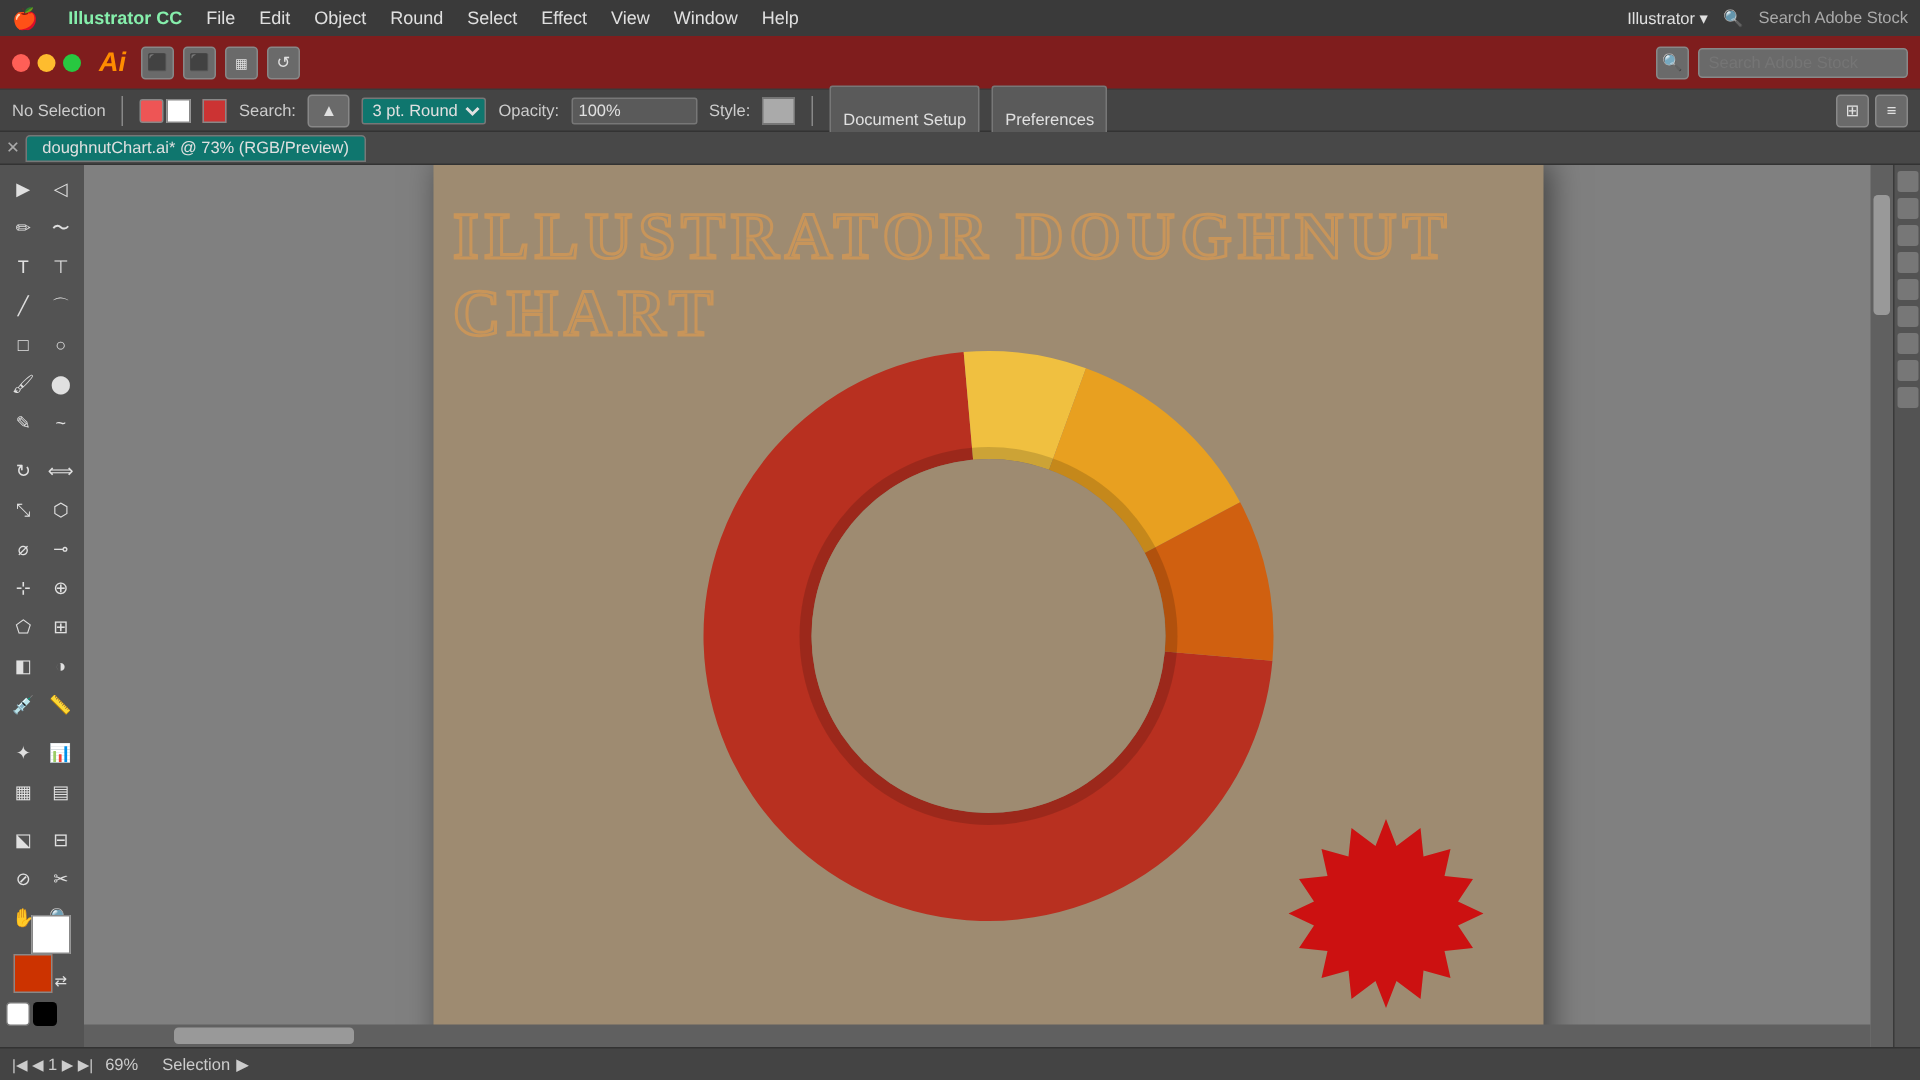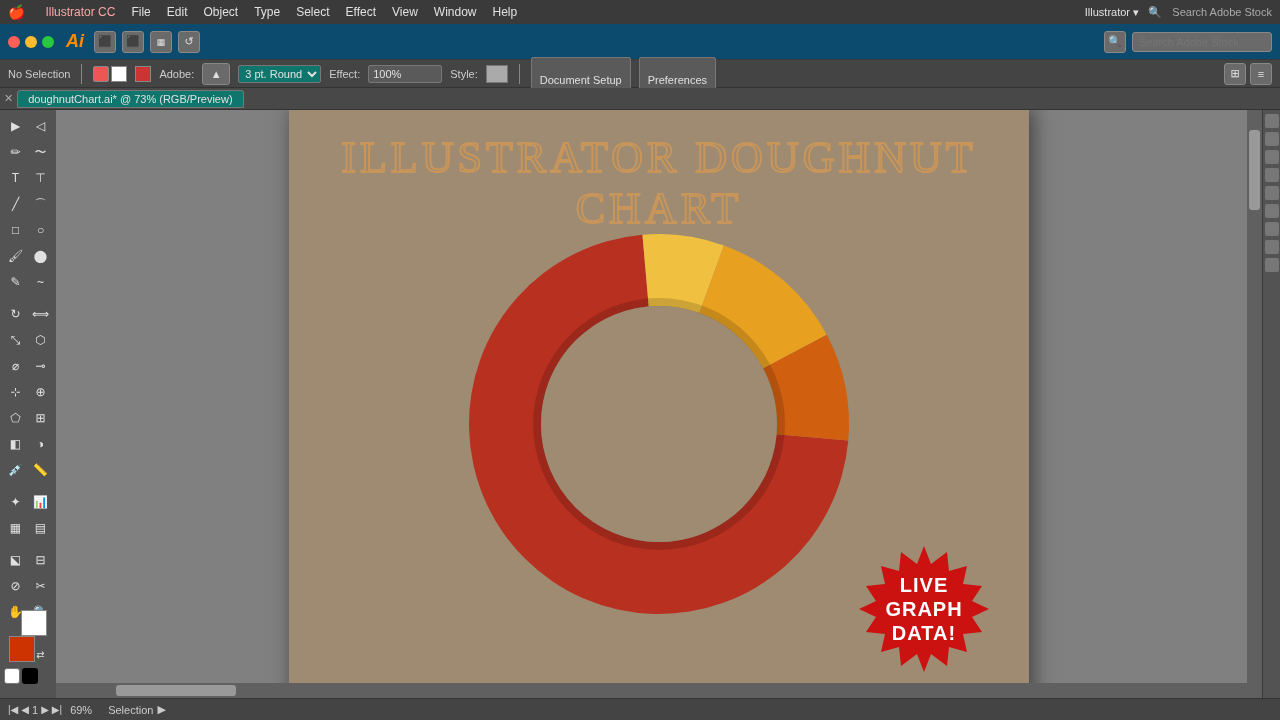--- a/index.html
+++ b/index.html
@@ -22,22 +22,22 @@
       padding: 0 8px;
       gap: 16px;
       flex-shrink: 0;
     }
     .menubar-apple {
       color: #fff;
       font-size: 14px;
       margin-right: 4px;
     }
     .menubar-app {
-      color: #fca5a5;
-      font-weight: normal;
+      color: #86efac;
+      font-weight: bold;
       font-size: 12px;
     }
     .menubar-item {
       color: #e0e0e0;
       font-size: 12px;
       cursor: pointer;
     }
     .menubar-right {
       margin-left: auto;
       display: flex;
@@ -45,21 +45,21 @@
       gap: 10px;
     }
     .menubar-right span {
       color: #e0e0e0;
       font-size: 11px;
     }
 
     
     .toolbar {
       height: 36px;
-      background: #0c4a6e;
+      background: #7f1d1d;
       display: flex;
       align-items: center;
       padding: 0 8px;
       gap: 6px;
       flex-shrink: 0;
       border-bottom: 1px solid #3a3a3a;
     }
     .toolbar-traffic {
       display: flex;
       gap: 5px;
@@ -132,21 +132,21 @@
       font-size: 11px;
     }
     .options-input {
       background: #5a5a5a;
       border: 1px solid #777;
       border-radius: 2px;
       color: #e0e0e0;
       font-size: 11px;
       padding: 1px 4px;
       height: 18px;
-      width: 74px;
+      width: 84px;
     }
     .options-select {
       background: #0f766e;
       border: 1px solid #777;
       border-radius: 2px;
       color: #e0e0e0;
       font-size: 11px;
       height: 18px;
       padding: 0 2px;
     }
@@ -311,25 +311,24 @@
       background: #9e8b71;
       position: relative;
       box-shadow: 4px 4px 20px rgba(0,0,0,0.5);
       overflow: hidden;
     }
 
     
     .chart-title {
       position: absolute;
       top: 28px;
-      left: 0; right: 0;
-      text-align: center;
+      left: 13px; right: 0;
       font-family: 'Georgia', serif;
       font-size: 44px;
-      font-weight: normal;
+      font-weight: bold;
       color: transparent;
       -webkit-text-stroke: 2px #c8955a;
       letter-spacing: 4px;
       text-transform: uppercase;
     }
 
     
     .doughnut-container {
       position: absolute;
       top: 90px;
@@ -416,21 +415,21 @@
   </style>
 </head>
 <body>
 
 <div class="menubar">
   <span class="menubar-apple">🍎</span>
   <span class="menubar-app">Illustrator CC</span>
   <span class="menubar-item">File</span>
   <span class="menubar-item">Edit</span>
   <span class="menubar-item">Object</span>
-  <span class="menubar-item">Type</span>
+  <span class="menubar-item">Round</span>
   <span class="menubar-item">Select</span>
   <span class="menubar-item">Effect</span>
   <span class="menubar-item">View</span>
   <span class="menubar-item">Window</span>
   <span class="menubar-item">Help</span>
   <div class="menubar-right">
     <span>Illustrator ▾</span>
     <span>🔍</span>
     <span style="color:#aaa;font-size:11px;">Search Adobe Stock</span>
   </div>
@@ -458,28 +457,28 @@
 <div class="options-bar">
   <span class="options-label">No Selection</span>
   <div class="toolbar-sep"></div>
   <div style="display:flex;align-items:center;gap:2px;">
     <div style="width:16px;height:16px;background:#e55;border-radius:2px;border:1px solid #888;"></div>
     <div style="width:16px;height:16px;background:#fff;border:1px solid #888;"></div>
   </div>
   <div style="display:flex;align-items:center;gap:2px;">
     <div style="width:16px;height:16px;background:#c33;border:1px solid #888;"></div>
   </div>
-  <span class="options-label">Adobe:</span>
+  <span class="options-label">Search:</span>
   <div class="toolbar-icon" style="width:28px;">▲</div>
   <select class="options-select">
     <option>3 pt. Round</option>
     <option>1 pt.</option>
     <option>2 pt.</option>
   </select>
-  <span class="options-label">Effect:</span>
+  <span class="options-label">Opacity:</span>
   <input class="options-input" type="text" value="100%" style="">
   <span class="options-label">Style:</span>
   <div style="width:22px;height:18px;background:#aaa;border:1px solid #777;"></div>
   <div class="toolbar-sep"></div>
   <button class="options-btn">Document Setup</button>
   <button class="options-btn">Preferences</button>
   <div style="margin-left:auto;display:flex;gap:4px;">
     <div class="toolbar-icon">⊞</div>
     <div class="toolbar-icon">≡</div>
   </div>
@@ -607,21 +606,20 @@
             <circle cx="230" cy="230" r="126" fill="rgba(0,0,0,0.15)"></circle>
             <circle cx="230" cy="230" r="118" fill="#9e8b71"></circle>
           </svg>
       </div>
 
       <div class="badge">
         <svg class="badge-star" viewBox="0 0 130 130">
 
           <polygon points="65,2 72,20 88,8 90,27 108,22 104,40 123,42 113,57 130,65 113,73 123,88 104,90 108,108 90,103 88,122 72,110 65,128 58,110 42,122 40,103 22,108 26,90 7,88 17,73 0,65 17,57 7,42 26,40 22,22 40,27 42,8 58,20" fill="#cc1111"></polygon>
         </svg>
-        <div class="badge-text">LIVE<br>GRAPH<br>DATA!</div>
       </div>
 
     </div>
 
     <div class="scrollbar-v">
       <div class="scroll-thumb-v"></div>
     </div>
 
     <div class="scrollbar-h">
       <div class="scroll-thumb-h"></div>

